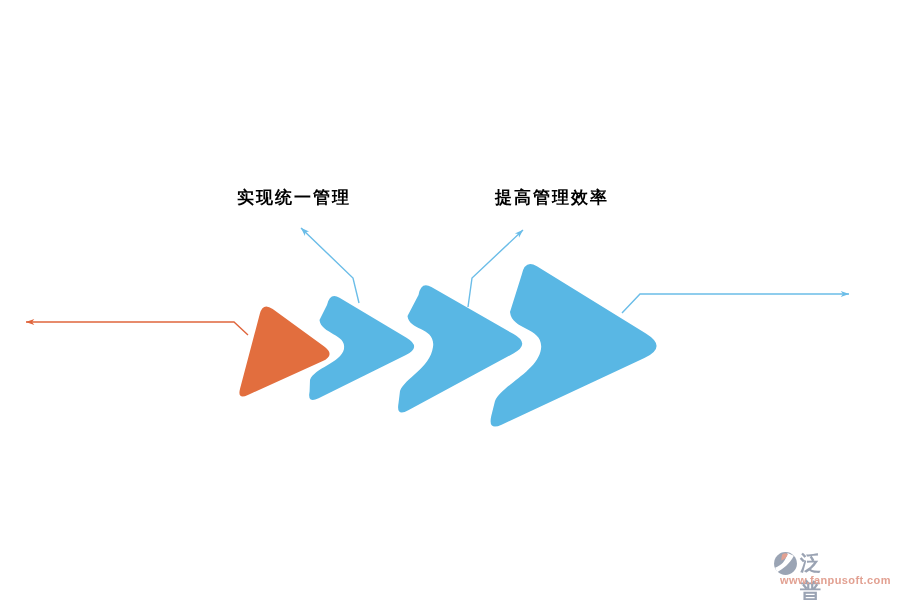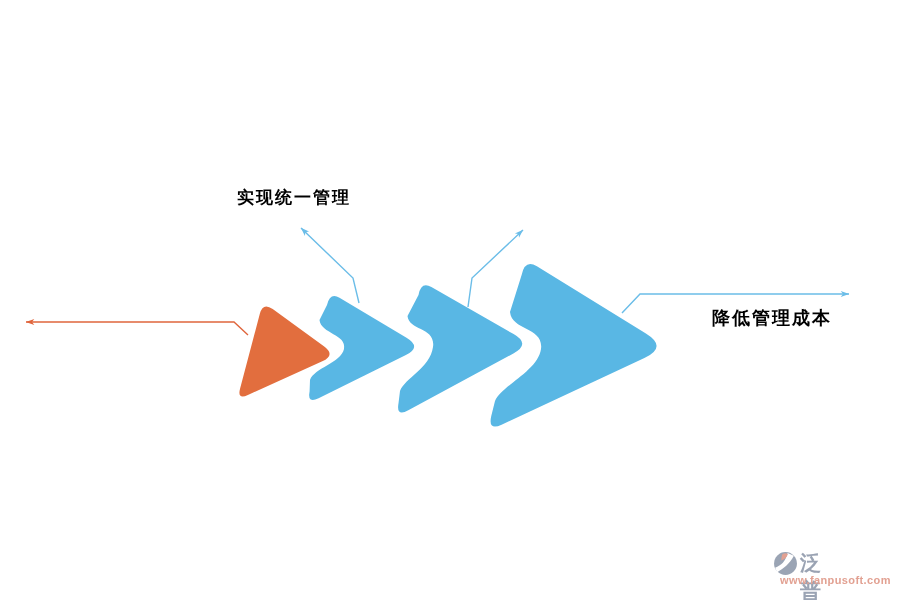--- a/index.html
+++ b/index.html
@@ -55,21 +55,21 @@
     <path d="M272.7,309.1 L323.9,346.2 Q336,355 322.3,361.2 L247.9,395 Q237,400 240.1,388.4 L259.9,313.6 Q263,302 272.7,309.1 Z" fill="#e26e3e"></path>
 
     <path d="M339.5,297.7 L406.5,337.7 Q422,347 405.9,355 L318.6,398.2 Q307,404 309.6,391.3 L310,380 C314,368 341,363 344,349 C347,334 321,334 319.5,320 L327,305 Q330,292 339.5,297.7 Z" fill="#59b7e4"></path>
 
     <path d="M431.4,287 L513.6,334.1 Q531,344 513.4,353.5 L408.3,410.3 Q396,417 398.5,403.2 L400,391 C405,378 430,368 433,347 C436,327 409,331 407.5,316 L418.5,295 Q421,281 431.4,287 Z" fill="#59b7e4"></path>
 
     <path d="M536.9,266.3 L645.9,333.4 Q668,347 644.4,358 L501.6,424.7 Q488,431 491.2,416.3 L495,401 C501,386 538,371 541,349 C544,327 512,331 510,312 L521.7,274.7 Q525,259 536.9,266.3 Z" fill="#59b7e4"></path>
   </svg>
 
   <div class="label label-sm" style="left:237px;top:188px;">实现统一管理</div>
-  <div class="label label-lg" style="left:712px;top:308px;">降低管理成本</div>
+  <div class="label label-sm" style="left:495px;top:188px;">提高管理效率</div>
 
   <div class="watermark">
     <svg class="wm-icon" width="25" height="25" viewBox="0 0 24 24">
       <circle cx="12" cy="12" r="11" fill="#9aa4b4"></circle>
       <path d="M2,16 C8,14 12,10 14,2 L20,4.5 C16,12.5 10,16.5 4,20.5 Z" fill="#ffffff"></path>
       <path d="M9,3 C11,2 13,2 14.3,3 C13,6 11,8 8,9.2 C8,6.5 8.4,4.5 9,3 Z" fill="#e2a192"></path>
     </svg>
     <div class="wm-name">泛普软件</div>
     <div class="wm-url">www.fanpusoft.com</div>
   </div>

